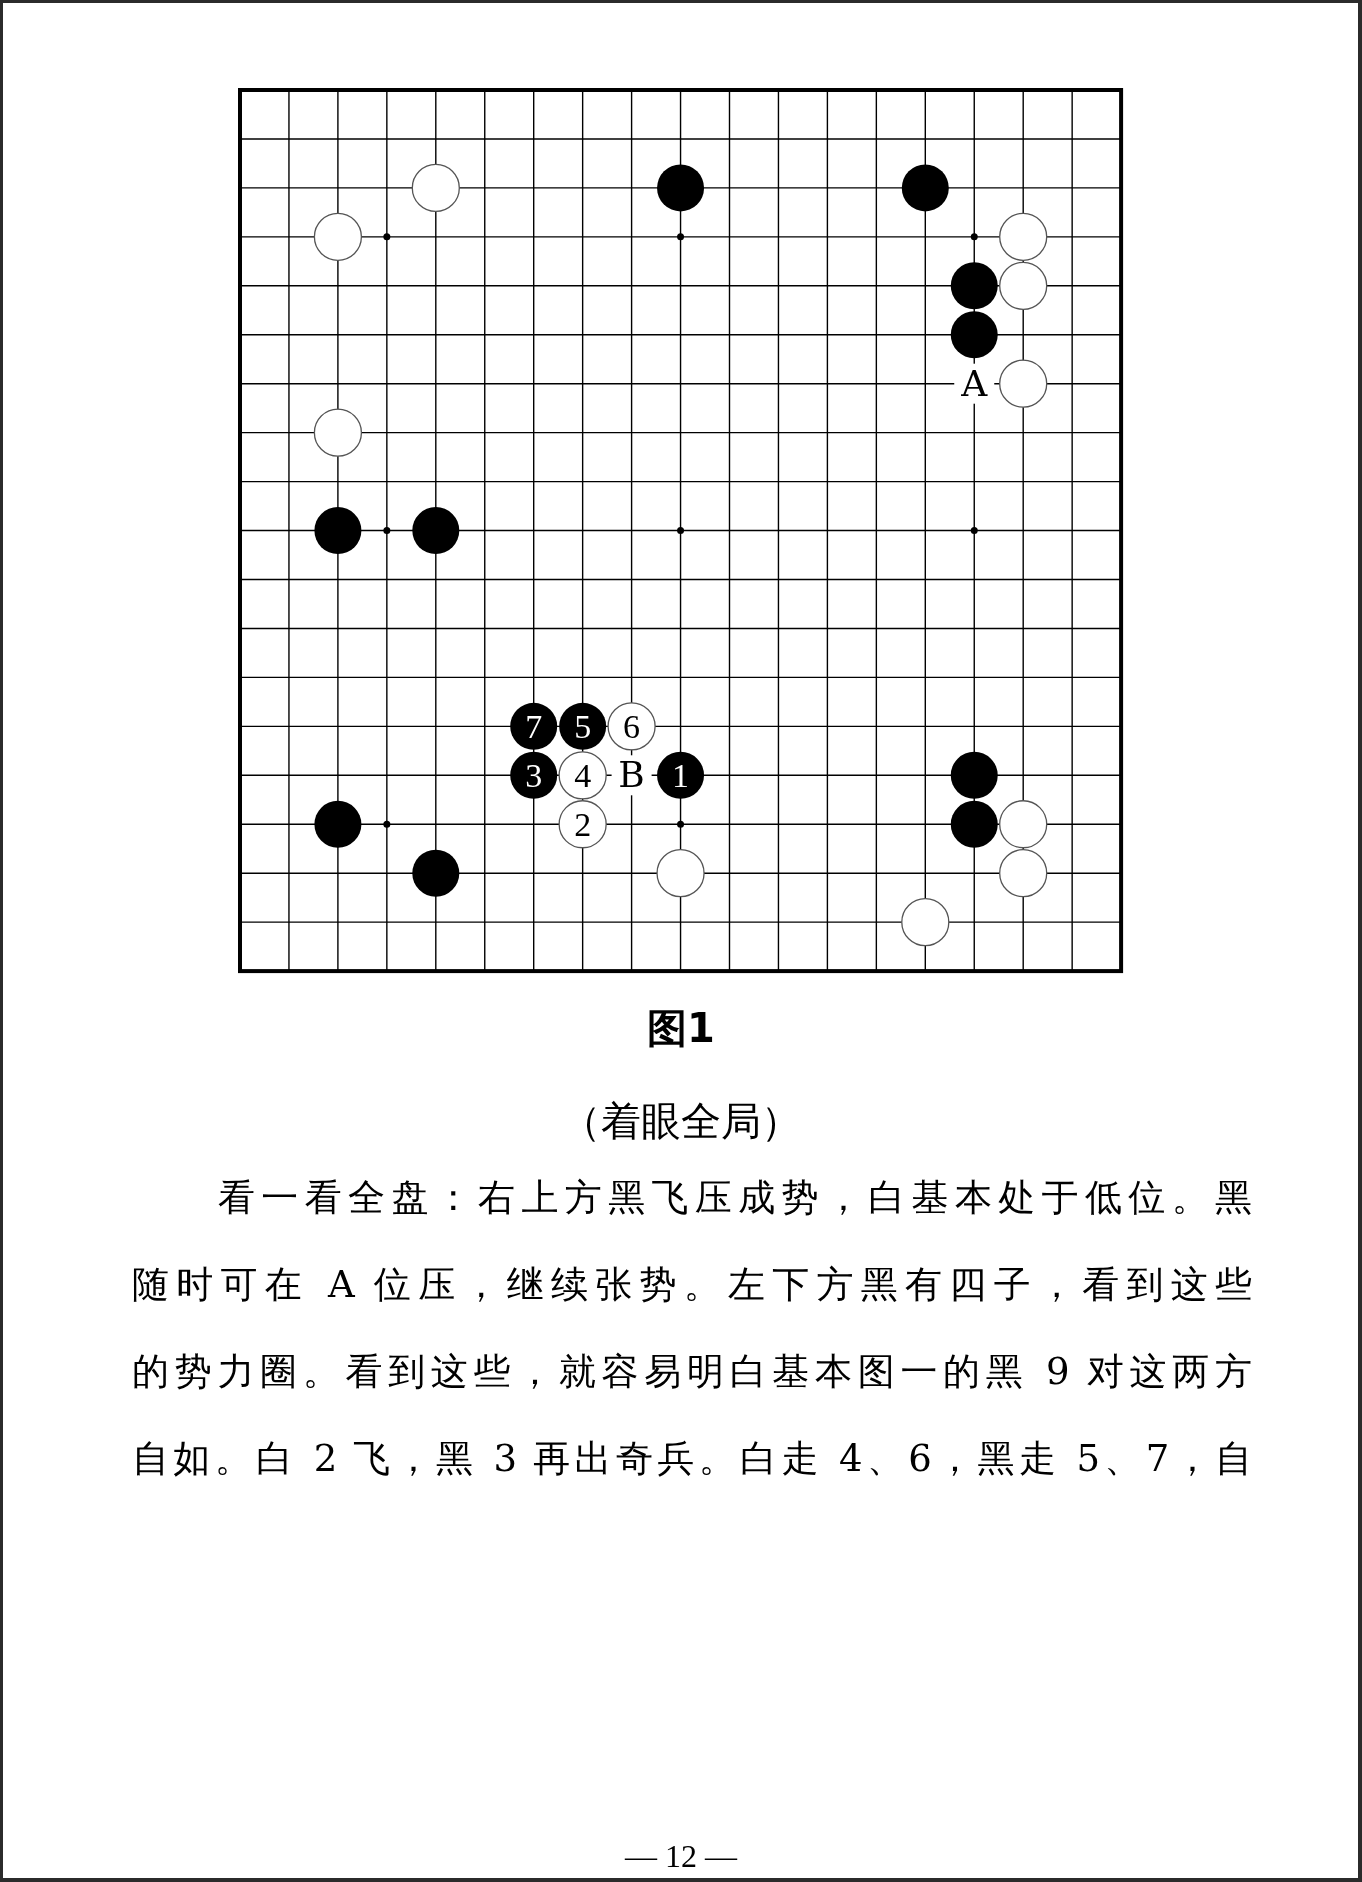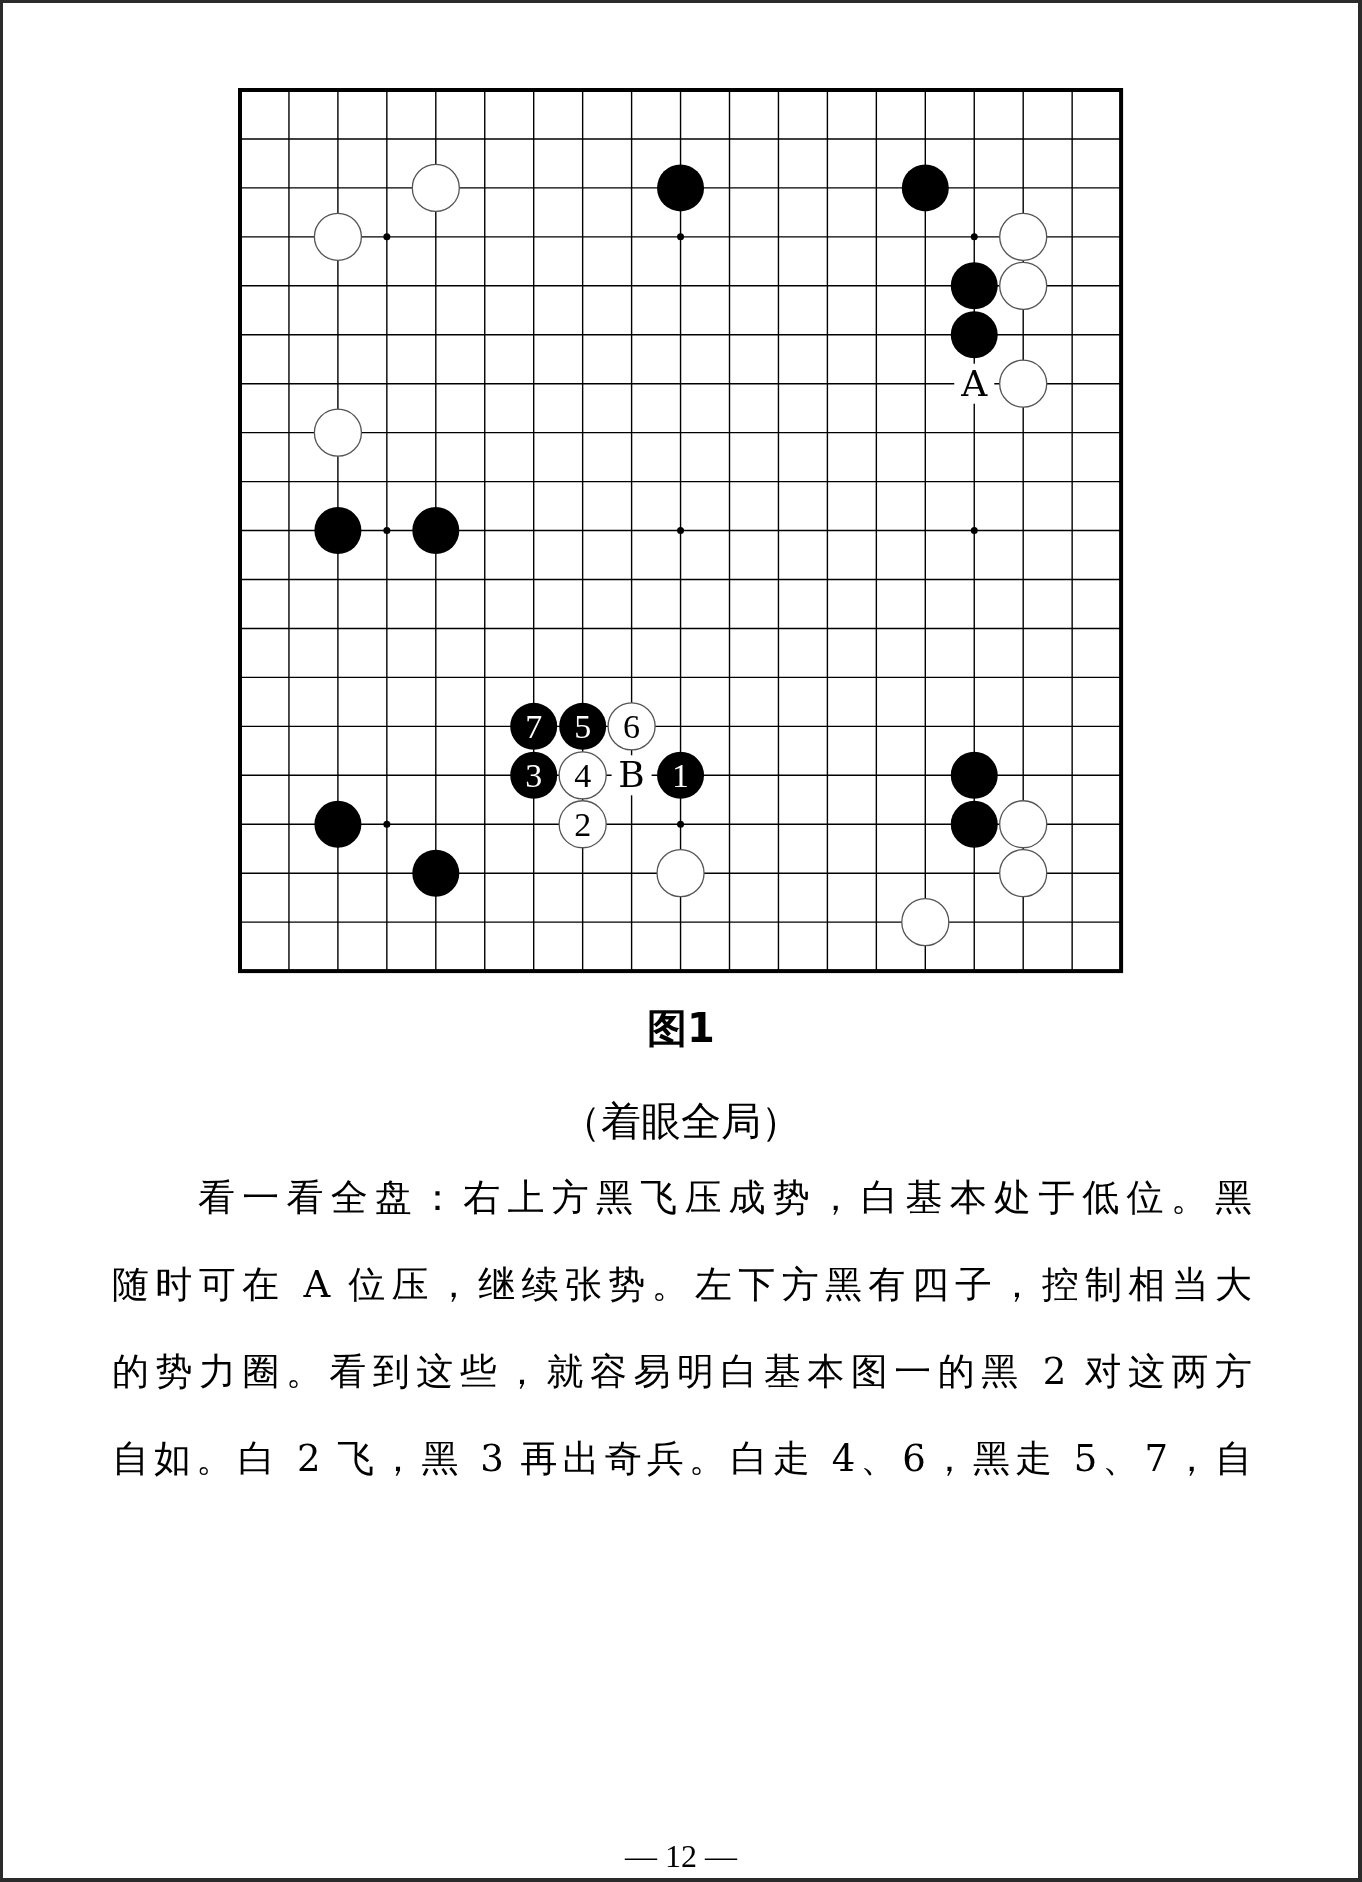--- a/index.html
+++ b/index.html
@@ -25,20 +25,21 @@
     text-align: center; font-family: "DejaVu Sans", "Liberation Sans", sans-serif;
     font-size: 40px; color: #000; line-height: 52px;
   }
   .body-text {
     position: absolute; left: 112px; width: 1140px; top: 1168px;
   }
   .line {
     height: 87px; line-height: 60px; font-size: 37px; color: #000;
     text-align: justify; text-align-last: justify; white-space: nowrap;
     letter-spacing: 0;
+    margin-left: 20px;
   }
   .line.last { text-align-last: left; }
   .line.indent { padding-left: 86px; }
   .page-number {
     position: absolute; left: 0; width: 1362px; top: 1838px;
     text-align: center; font-size: 32px; line-height: 36px; color: #000;
     font-family: "Liberation Serif", "DejaVu Serif", serif;
   }
 </style>
 </head>
@@ -191,21 +192,21 @@
       </g>
     </svg>
 </div>
 
 <div class="fig-title">图1</div>
 <div class="fig-subtitle">（着眼全局）</div>
 
 <div class="body-text">
   <div>
     <div class="line indent">看一看全盘：右上方黑飞压成势，白基本处于低位。黑</div>
-    <div class="line">随时可在 A 位压，继续张势。左下方黑有四子，控制相当大</div>
-    <div class="line">的势力圈。看到这些，就容易明白基本图一的黑 2 对这两方</div>
+    <div class="line">随时可在 A 位压，继续张势。左下方黑有四子，看到这些</div>
+    <div class="line">的势力圈。看到这些，就容易明白基本图一的黑 9 对这两方</div>
   </div>
   <div>
     <div class="line">自如。白 2 飞，黑 3 再出奇兵。白走 4、6，黑走 5、7，自</div>
   </div>
 </div>
 
 <div class="page-number">— 12 —</div>
 
 </body></html>

